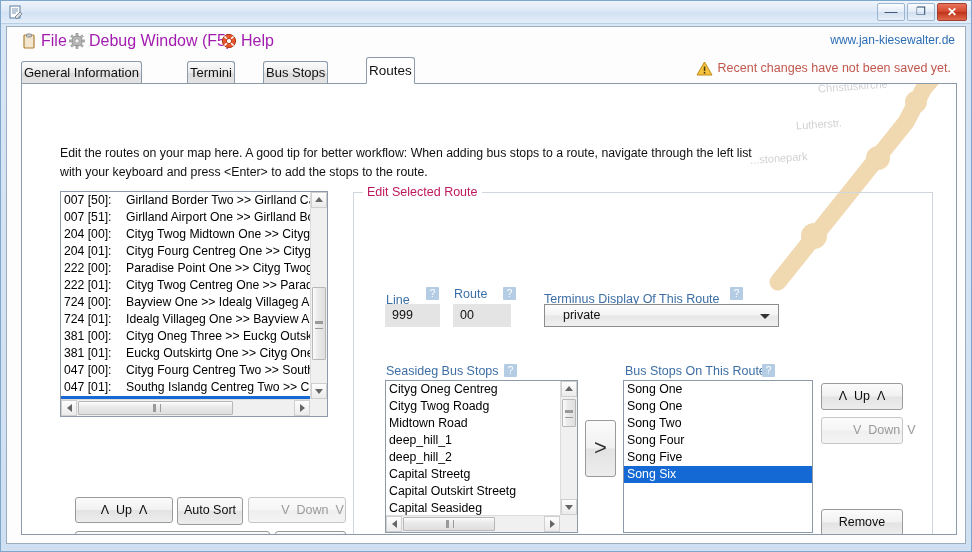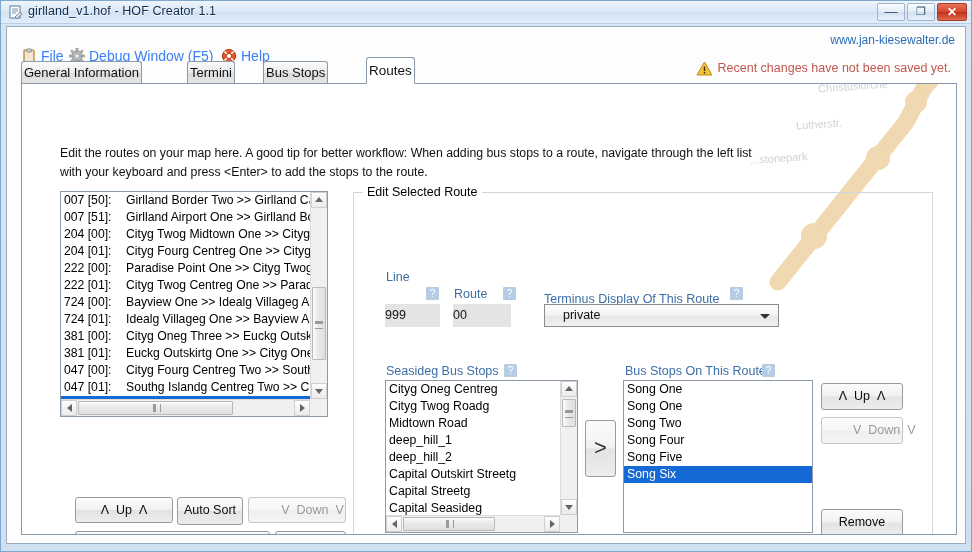--- a/index.html
+++ b/index.html
@@ -58,24 +58,23 @@
     box-sizing:border-box;
     overflow:hidden;
   }
   
   #menubar{
     position:absolute;left:0;top:0;right:0;height:28px;
     background:#fdfdfd;
   }
   .menuitem{
     position:absolute;top:4px;height:20px;
-    font-size:14px;color:#3b82f6;line-height:20px;
+    font-size:16px;color:#a21caf;line-height:20px;
     white-space:nowrap;padding-left:20px;
     cursor:default;
-    margin-top:15px;
   }
   #menu-file{left:14px;}
   #menu-debug{left:62px;}
   #menu-help{left:214px;}
   .mi-icon{position:absolute;left:0;top:2px;width:16px;height:16px;}
   #weblink{
     position:absolute;right:10px;top:6px;
     font-size:12px;color:#2b6db5;white-space:nowrap;
   }
   
@@ -217,38 +216,38 @@
   #btn-remove-left{left:253px;top:447px;width:71px;height:27px;line-height:25px;}
   
   #group{
     position:absolute;left:331px;top:108px;width:580px;height:358px;
     border:1px solid #cfd6dd;box-sizing:border-box;
     background:transparent;
   }
   #group-title{
     position:absolute;left:341px;top:101px;
     background:#fff;padding:0 4px;
-    font-size:12.5px;color:#000000;
+    font-size:12.5px;color:#be185d;
   }
   .fieldlabel{
     position:absolute;font-size:12.5px;color:#3c6ea5;white-space:nowrap;
   }
   .qmark{
     position:absolute;width:13px;height:13px;
     background:#b5cde4;color:#fff;
     font-size:10px;line-height:13px;text-align:center;
     border-radius:1px;cursor:default;
     font-family:"Liberation Sans",sans-serif;
   }
   .roField{
     position:absolute;background:#e4e4e4;
     border:none;box-sizing:border-box;
-    font-size:12.5px;color:#111;line-height:22px;
-  }
-  #lbl-line{left:364px;top:186px;}
+    font-size:12.5px;color:#111;line-height:22px;padding-left:7px;
+  }
+  #lbl-line{left:364px;top:209px;}
   #qm-line{left:404px;top:203px;}
   #fld-line{left:363px;top:220px;width:55px;height:23px;}
   #lbl-route{left:432px;top:203px;}
   #qm-route{left:481px;top:203px;}
   #fld-route{left:431px;top:220px;width:58px;height:23px;}
   #lbl-terminus{left:522px;top:208px;}
   #qm-terminus{left:708px;top:203px;}
   #combo{
     position:absolute;left:522px;top:220px;width:235px;height:23px;
     border:1px solid #8c8c8c;box-sizing:border-box;
@@ -296,21 +295,20 @@
   <div id="titlebar">
     <span id="title-icon">
       <svg width="15" height="15" viewBox="0 0 15 15">
         <rect x="2" y="1" width="10" height="12" fill="#fdfdfd" stroke="#5d7fa3" stroke-width="1"></rect>
         <line x1="4" y1="4" x2="10" y2="4" stroke="#7c99b8" stroke-width="1"></line>
         <line x1="4" y1="6" x2="10" y2="6" stroke="#7c99b8" stroke-width="1"></line>
         <line x1="4" y1="8" x2="8" y2="8" stroke="#7c99b8" stroke-width="1"></line>
         <path d="M7 12 L12 7 L14 9 L9 14 Z" fill="#d8dce0" stroke="#6b7b8a" stroke-width=".8"></path>
       </svg>
     </span>
-    <span id="title-text">girlland_v1.hof - HOF Creator 1.1</span>
 
     <div class="winbtn" id="btn-min">
       <span>—</span>
     </div>
     <div class="winbtn" id="btn-max">
       <span>❐</span>
     </div>
     <div class="winbtn" id="btn-close">
       <span>✕</span>
     </div>
@@ -472,22 +470,22 @@
 
       <div class="fieldlabel" id="lbl-avail">Seasideg Bus Stops</div>
       <div class="qmark" id="qm-avail">?</div>
       <div class="listbox" id="avail-box">
         <div id="avail-list">
           <div class="stop-row">Cityg Oneg Centreg</div>
           <div class="stop-row">Cityg Twog Roadg</div>
           <div class="stop-row">Midtown Road</div>
           <div class="stop-row">deep_hill_1</div>
           <div class="stop-row">deep_hill_2</div>
+          <div class="stop-row">Capital Streetg</div>
           <div class="stop-row">Capital Outskirt Streetg</div>
-          <div class="stop-row">Capital Streetg</div>
           <div class="stop-row">Capital Seasideg</div>
 
         </div>
         <div class="vsb">
           <div class="sb-arrow sb-up">
               <i></i>
             </div>
           <div class="vthumb" style="top:18px;height:28px;"></div>
           <div class="sb-arrow sb-dn">
               <i></i>

